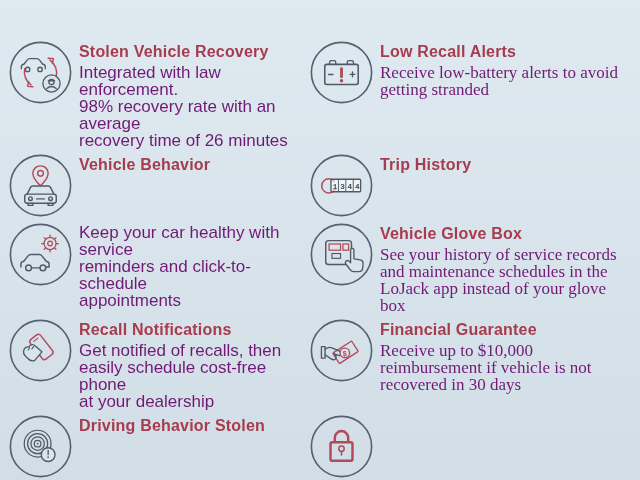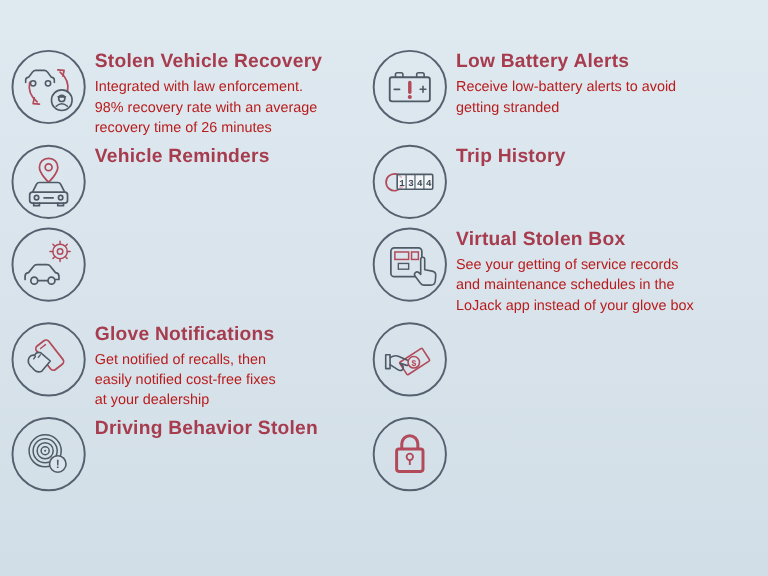--- a/index.html
+++ b/index.html
@@ -22,27 +22,27 @@
   .title {
     margin: 0 0 3px 0;
     color: #a63c4e;
     font-size: 16px;
     font-weight: bold;
     letter-spacing: 0.2px;
     line-height: 19px;
   }
   .desc {
     margin: 0;
-    color: #b91c1c;
-    font-size: 12px;
+    color: #701a75;
+    font-size: 17px;
     line-height: 17px;
     white-space: pre-line;
   }
   .feature.left  .desc { max-width: 230px; }
-  .feature.right .desc { max-width: 252px; }
+  .feature.right .desc { max-width: 252px; font-family: Liberation Serif, serif; }
   text { font-family: "Liberation Sans", sans-serif; }
   .odo-digits { font-family: "Liberation Mono", monospace; }
 </style>
 </head>
 <body>
 
 <div class="grid">
 
   <div class="feature left">
     <div class="icon-wrap">
@@ -84,21 +84,21 @@
           <path d="M21.5 25.5 v-2.3 q0-1.6 1.6-1.6 h3.3 q1.6 0 1.6 1.6 v2.3" stroke-width="1.4"></path>
           <path d="M40 25.5 v-2.3 q0-1.6 1.6-1.6 h3.3 q1.6 0 1.6 1.6 v2.3" stroke-width="1.4"></path>
           <path d="M20.5 36 h4.5" stroke-width="1.6"></path>
           <path d="M43 36 h5 M45.5 33.5 v5" stroke-width="1.4"></path>
         </g>
         <line x1="34" y1="30" x2="34" y2="38.5" stroke="#b24a59" stroke-width="3" stroke-linecap="round"></line>
         <circle cx="34" cy="42.7" r="1.8" fill="#b24a59"></circle>
       </svg>
     </div>
     <div class="text">
-      <h3 class="title">Low Battery Alerts</h3>
+      <h3 class="title">Low Recall Alerts</h3>
       <p class="desc">Receive low-battery alerts to avoid
 getting stranded</p>
     </div>
   </div>
 
   <div class="feature left">
     <div class="icon-wrap">
       <svg viewBox="0 0 68 68" width="65" height="65">
         <circle cx="34" cy="34" r="31.5" fill="none" stroke="#566170" stroke-width="1.7"></circle>
         <g fill="none" stroke="#b24a59" stroke-width="1.5" stroke-linejoin="round">
@@ -109,21 +109,21 @@
           <path d="M20 43 l3.4-6.8 q0.8-1.6 2.6-1.6 h16 q1.8 0 2.6 1.6 L48 43"></path>
           <rect x="17.5" y="43" width="33" height="9.5" rx="2.5"></rect>
           <circle cx="23.5" cy="47.8" r="1.9"></circle>
           <circle cx="44.5" cy="47.8" r="1.9"></circle>
           <path d="M30 48 h8"></path>
           <path d="M21 52.5 v2.3 h5 v-2.3 M42 52.5 v2.3 h5 v-2.3"></path>
         </g>
       </svg>
     </div>
     <div class="text">
-      <h3 class="title">Vehicle Reminders</h3>
+      <h3 class="title">Vehicle Behavior</h3>
     </div>
   </div>
 
   <div class="feature right">
     <div class="icon-wrap">
       <svg viewBox="0 0 68 68" width="65" height="65">
         <circle cx="34" cy="34" r="31.5" fill="none" stroke="#566170" stroke-width="1.7"></circle>
         <path d="M26.5 29.8 A 7.4 7.4 0 1 0 26.8 38.6" fill="none" stroke="#b24a59" stroke-width="1.5" stroke-linecap="round"></path>
         <path d="M24.4 37.4 l4.4 0.4 -2.6 3.4 z" fill="#b24a59"></path>
         <rect x="23" y="27.5" width="31" height="13" rx="1" fill="rgba(255,255,255,0.6)" stroke="#4e5a66" stroke-width="1.4"></rect>
@@ -151,78 +151,87 @@
         </g>
         <g fill="none" stroke="#4e5a66" stroke-width="1.5" stroke-linecap="round" stroke-linejoin="round">
           <path d="M13.5 47 v-3 q0-2.6 3-3 l4.5-5.6 q1-1.4 3-1.4 h8.5 q2 0 3 1.4 l4.5 5.6 q3 0.4 3 3 v3 h-3.3"></path>
           <circle cx="21.5" cy="48" r="3"></circle>
           <circle cx="36.5" cy="48" r="3"></circle>
           <path d="M25 48 h8"></path>
         </g>
       </svg>
     </div>
     <div class="text">
+      <p class="desc">Keep your car healthy with service
+reminders and click-to-schedule
+appointments</p>
     </div>
   </div>
 
   <div class="feature right">
     <div class="icon-wrap">
       <svg viewBox="0 0 68 68" width="65" height="65">
         <circle cx="34" cy="34" r="31.5" fill="none" stroke="#566170" stroke-width="1.7"></circle>
         <rect x="17.5" y="19.5" width="27" height="25" rx="3" fill="none" stroke="#4e5a66" stroke-width="1.5"></rect>
         <g fill="none" stroke="#b24a59" stroke-width="1.3">
           <rect x="21" y="23" width="12" height="6.5"></rect>
           <rect x="35.5" y="23" width="6" height="6.5"></rect>
         </g>
         <rect x="24" y="33" width="9" height="5" fill="none" stroke="#4e5a66" stroke-width="1.2"></rect>
         <path d="M43.5 29.5 q0-1.9 1.8-1.9 1.7 0 1.7 1.9 v9 l6.6 1.2 q3.2 0.6 3 4 l-0.4 4.6 q-0.3 3.6-4 3.6 h-5.6 q-2.1 0-3.3-1.7 l-4.6-6 q-1.4-1.9 0.2-3.3 1.5-1.3 3.2 0.3 l1.4 1.4 z" fill="#d9e4ec" stroke="#4e5a66" stroke-width="1.4" stroke-linejoin="round"></path>
       </svg>
     </div>
     <div class="text">
-      <h3 class="title">Virtual Stolen Box</h3>
-      <p class="desc">See your getting of service records
+      <h3 class="title">Vehicle Glove Box</h3>
+      <p class="desc">See your history of service records
 and maintenance schedules in the
 LoJack app instead of your glove box</p>
     </div>
   </div>
 
   <div class="feature left">
     <div class="icon-wrap">
       <svg viewBox="0 0 68 68" width="65" height="65">
         <circle cx="34" cy="34" r="31.5" fill="none" stroke="#566170" stroke-width="1.7"></circle>
         <g transform="rotate(-38 36 32)">
           <rect x="29.5" y="17" width="13.5" height="26" rx="3" fill="none" stroke="#b24a59" stroke-width="1.5"></rect>
           <line x1="33.5" y1="20.5" x2="39" y2="20.5" stroke="#b24a59" stroke-width="1.2" stroke-linecap="round"></line>
         </g>
         <path d="M20 41.5 q-5.5-4.5-3-9 1.8-3 5-2 0.8-2.6 3.4-2.6 2 0 3.1 1.5 l7 6 -7.5 9 q-4.5 1.8-8-2.9 z" fill="#d9e4ec" stroke="#4e5a66" stroke-width="1.4" stroke-linejoin="round"></path>
         <path d="M22.5 31.5 l-1.5 2 M26.8 30 l-1.8 2.2" fill="none" stroke="#4e5a66" stroke-width="1.2" stroke-linecap="round"></path>
       </svg>
     </div>
     <div class="text">
-      <h3 class="title">Glove Notifications</h3>
+      <h3 class="title">Recall Notifications</h3>
       <p class="desc">Get notified of recalls, then
-easily notified cost-free fixes
+easily schedule cost-free phone
 at your dealership</p>
     </div>
   </div>
 
   <div class="feature right">
     <div class="icon-wrap">
       <svg viewBox="0 0 68 68" width="65" height="65">
         <circle cx="34" cy="34" r="31.5" fill="none" stroke="#566170" stroke-width="1.7"></circle>
         <g transform="rotate(-33 38 36)">
           <rect x="26.5" y="29.5" width="23.5" height="13" rx="1" fill="none" stroke="#b24a59" stroke-width="1.4"></rect>
         </g>
         <g fill="none" stroke="#4e5a66" stroke-width="1.4" stroke-linecap="round" stroke-linejoin="round">
           <rect x="13" y="30" width="3.8" height="12"></rect>
           <path d="M16.8 32.5 q4-2.6 7.2-1.2 l8.5 3.6 q2.2 1.4 1.2 3.2 -0.9 1.6-3.1 0.9 l-4.8-1.6 q4.2 3.6 1.6 5.7 -1.6 1.3-4.2-0.4 l-6.4-4.2"></path>
         </g>
         <circle cx="37.5" cy="36.5" r="5" fill="#d9e4ec" stroke="#b24a59" stroke-width="1.4"></circle>
         <text x="37.5" y="39.4" font-size="7.5" font-weight="bold" text-anchor="middle" fill="#b24a59">$</text>
       </svg>
+    </div>
+    <div class="text">
+      <h3 class="title">Financial Guarantee</h3>
+      <p class="desc">Receive up to $10,000
+reimbursement if vehicle is not
+recovered in 30 days</p>
     </div>
   </div>
 
   <div class="feature left">
     <div class="icon-wrap">
       <svg viewBox="0 0 68 68" width="65" height="65">
         <circle cx="34" cy="34" r="31.5" fill="none" stroke="#566170" stroke-width="1.7"></circle>
         <g fill="none" stroke="#4e5a66" stroke-width="1.3">
           <circle cx="31" cy="31" r="14"></circle>
           <circle cx="31" cy="31" r="10.5"></circle>

